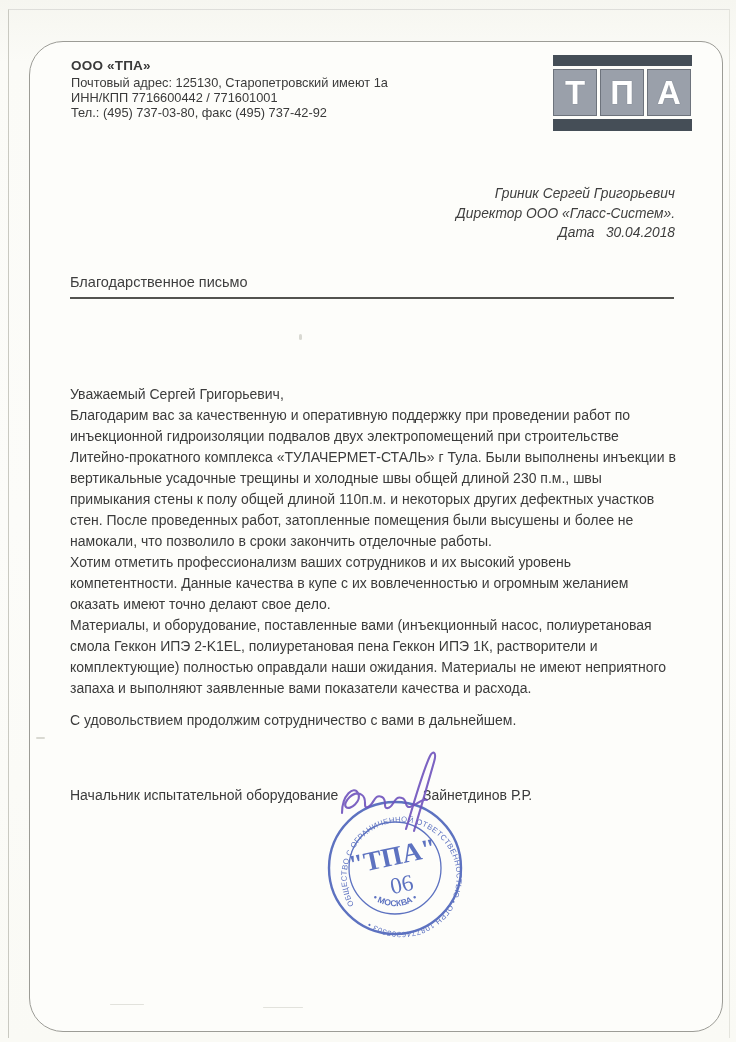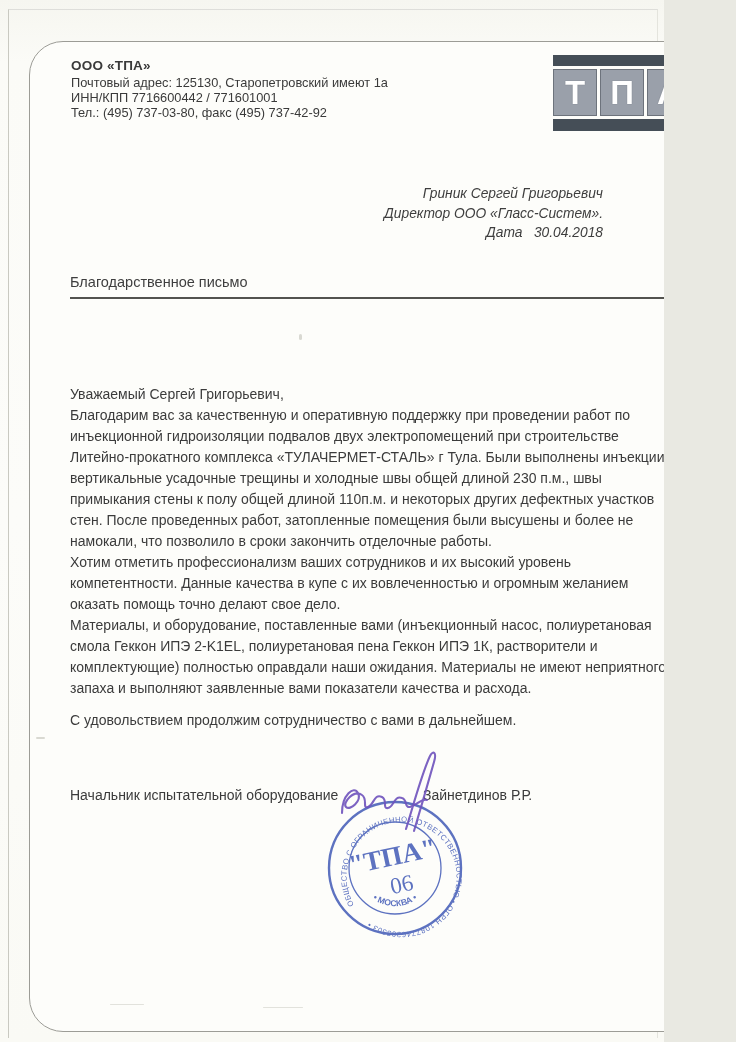--- a/index.html
+++ b/index.html
@@ -1,17 +1,17 @@
 <!DOCTYPE html>
 <html><head>
 <meta charset="utf-8">
 <style>
   html,body{margin:0;padding:0;background:#e9e9e2;}
   .scan{
-    position:relative;width:664px;height:1042px;overflow:hidden;
+    position:relative;width:736px;height:1042px;overflow:hidden;
     background:linear-gradient(180deg,#f6f6f0 0%,#fbfbf7 6%,#fcfcf9 50%,#fafaf5 100%);
     font-family:"Liberation Sans","DejaVu Sans",sans-serif;color:#3c3c3c;
   }
   .outer-edge{
     position:absolute;left:8px;top:9px;right:6px;bottom:4px;
     border-left:1px solid #c9c9c1;border-top:1px solid #dededa;border-right:1px solid #e4e4dd;
     pointer-events:none;
   }
   .sheet-outline{
     position:absolute;left:29px;top:41px;width:692px;height:989px;
@@ -96,21 +96,21 @@
     <div>Дата&nbsp;&nbsp;&nbsp;30.04.2018</div>
   </div>
 
   <div class="title-block">
     <span class="title-text">Благодарственное письмо</span>
   </div>
 
   <div class="body-text">
     <p>Уважаемый Сергей Григорьевич,</p>
     <p>Благодарим вас за качественную и оперативную поддержку при проведении работ по инъекционной гидроизоляции подвалов двух электропомещений при строительстве Литейно-прокатного комплекса «ТУЛАЧЕРМЕТ-СТАЛЬ» г Тула. Были выполнены инъекции в вертикальные усадочные трещины и холодные швы общей длиной 230 п.м., швы примыкания стены к полу общей длиной 110п.м. и некоторых других дефектных участков стен. После проведенных работ, затопленные помещения были высушены и более не намокали, что позволило в сроки закончить отделочные работы.</p>
-    <p>Хотим отметить профессионализм ваших сотрудников и их высокий уровень компетентности. Данные качества в купе с их вовлеченностью и огромным желанием оказать помощь точно делают свое дело.</p>
+    <p>Хотим отметить профессионализм ваших сотрудников и их высокий уровень компетентности. Данные качества в купе с их вовлеченностью и огромным желанием оказать имеют точно делают свое дело.</p>
     <p>Материалы, и оборудование, поставленные вами (инъекционный насос, полиуретановая смола Геккон ИПЭ 2-K1EL, полиуретановая пена Геккон ИПЭ 1К, растворители и комплектующие) полностью оправдали наши ожидания. Материалы не имеют неприятного запаха и выполняют заявленные вами показатели качества и расхода.</p>
     <p class="gap">С удовольствием продолжим сотрудничество с вами в дальнейшем.</p>
   </div>
 
   <div class="sig-row">
     <span>Начальник испытательной оборудование</span>
     <span class="sig-name">Зайнетдинов Р.Р.</span>
   </div>
 
   <svg class="stamp" viewBox="0 0 150 150">

